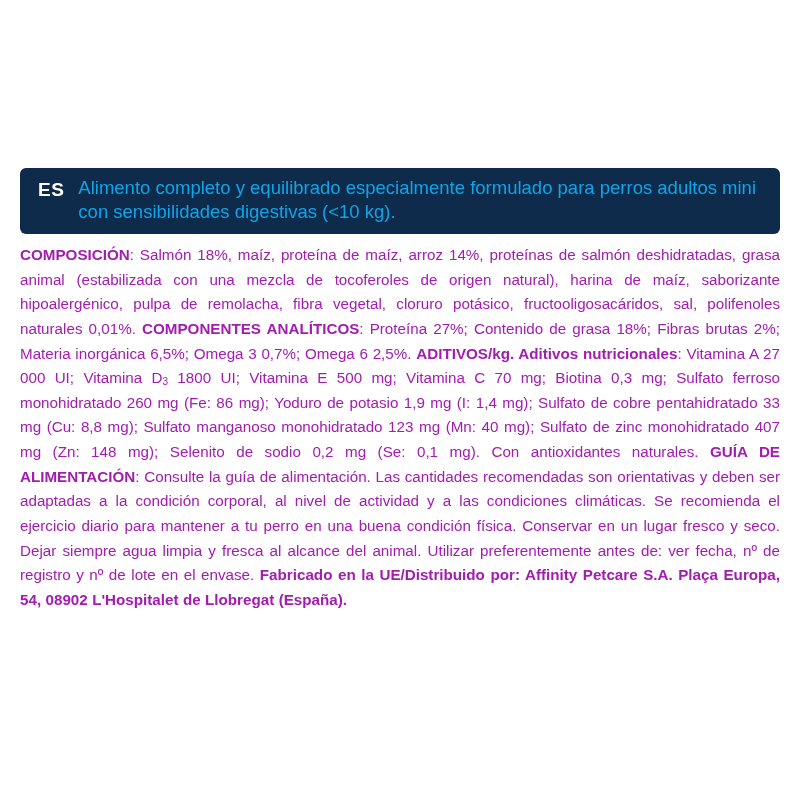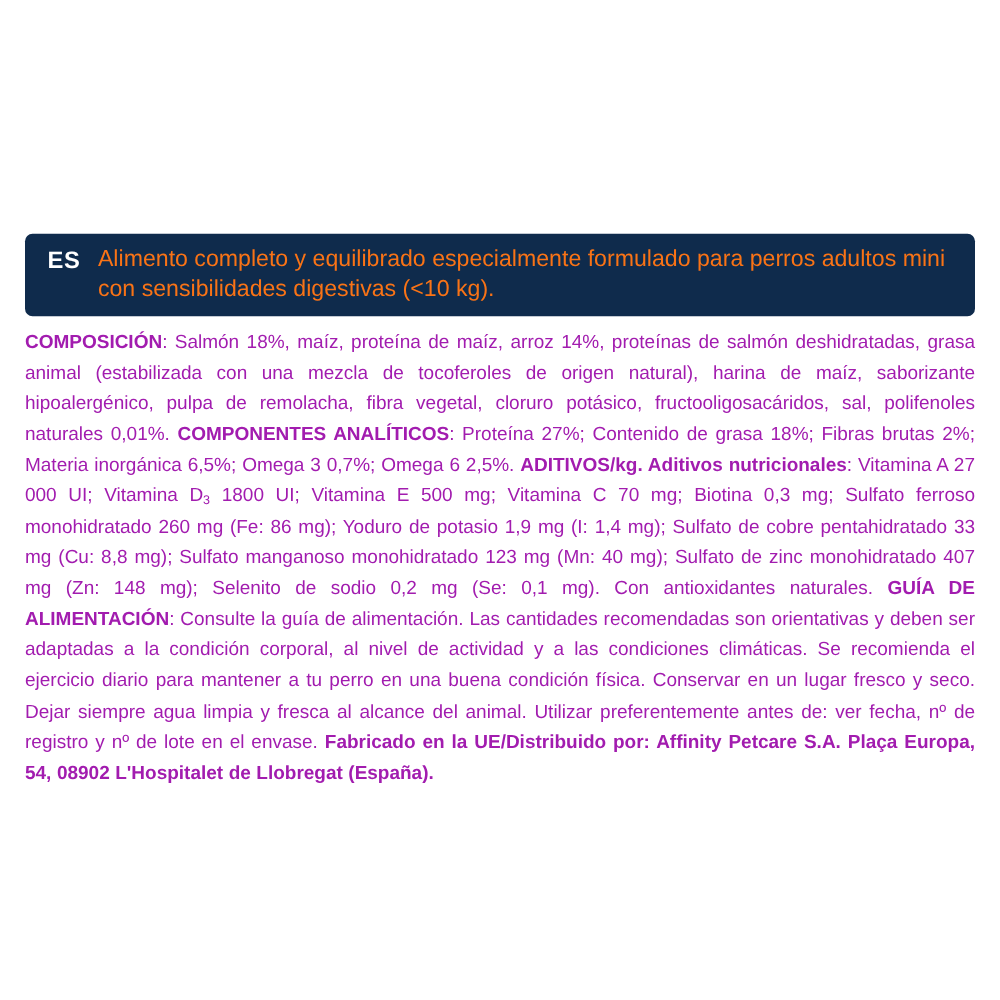--- a/index.html
+++ b/index.html
@@ -20,21 +20,20 @@
     width: 800px;
     height: 800px;
     background: #ffffff;
     box-sizing: border-box;
   }
   .content-wrap {
     position: absolute;
     left: 20px;
     top: 168px;
     width: 760px;
-    margin-top: 19px;
   }
   
   .header-banner {
     display: flex;
     align-items: flex-start;
     background: #0f2b4c;
     color: #ffffff;
     border-radius: 6px;
     padding: 8px 10px 10px 10px;
     box-sizing: border-box;
@@ -47,21 +46,21 @@
     letter-spacing: 0.5px;
     padding: 2px 14px 0 8px;
     line-height: 1.28;
     color: #ffffff;
   }
   .header-text {
     flex: 1 1 auto;
     font-size: 18.5px;
     line-height: 1.3;
     font-weight: normal;
-    color: #f97316;
+    color: #0ea5e9;
   }
   
   .body-text {
     margin-top: 9px;
     font-size: 15.2px;
     line-height: 1.62;
     text-align: justify;
     color: #a21caf;
     word-spacing: 0.2px;
   }

